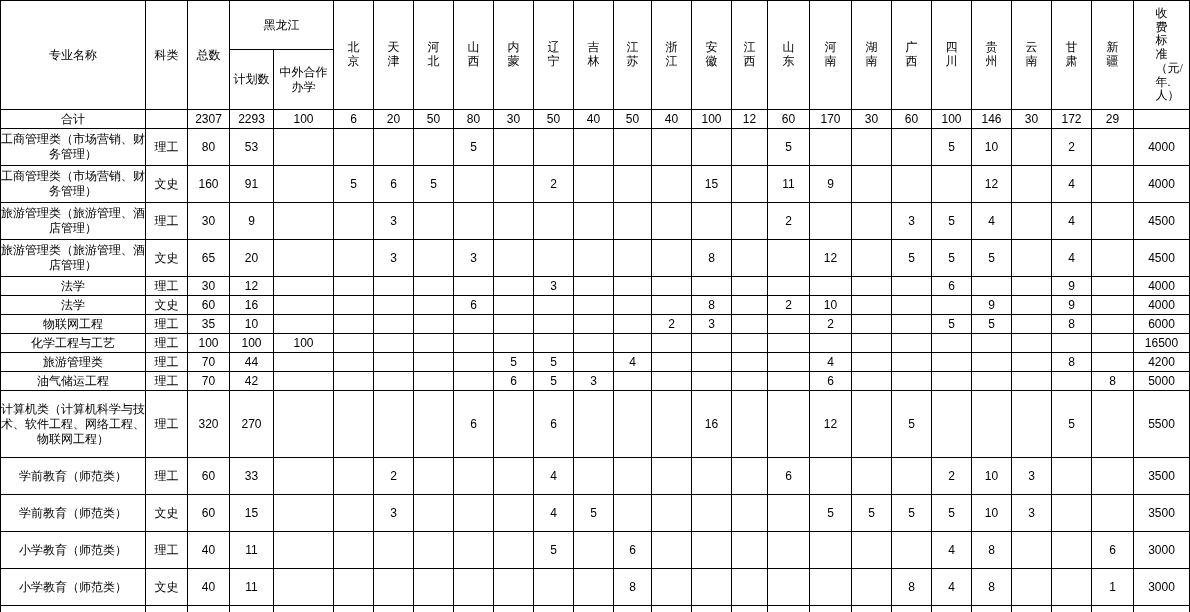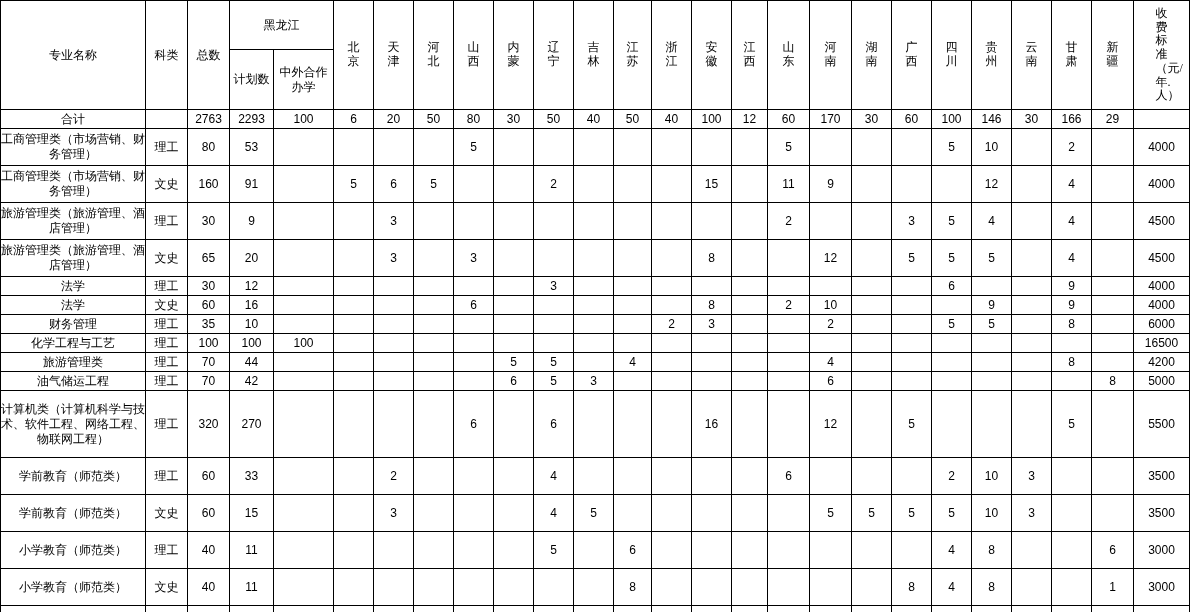--- a/index.html
+++ b/index.html
@@ -177,42 +177,42 @@
     </tr>
     <tr>
       <th class="hdr-sub sub2">计划数</th>
       <th class="hdr-sub sub2">中外合作办学</th>
     </tr>
   </thead>
   <tbody id="tbody">
       <tr class="total-row">
         <td class="name-cell">合计</td>
         <td></td>
-        <td>2763</td>
+        <td>2307</td>
         <td>2293</td>
         <td>100</td>
         <td>6</td>
         <td>20</td>
         <td>50</td>
         <td>80</td>
         <td>30</td>
         <td>50</td>
         <td>40</td>
         <td>50</td>
         <td>40</td>
         <td>100</td>
         <td>12</td>
         <td>60</td>
         <td>170</td>
         <td>30</td>
         <td>60</td>
         <td>100</td>
         <td>146</td>
         <td>30</td>
-        <td>166</td>
+        <td>172</td>
         <td>29</td>
         <td></td>
       </tr>
       <tr class="data-row row-tall">
         <td class="name-cell">工商管理类（市场营销、财务管理）</td>
         <td>理工</td>
         <td>80</td>
         <td>53</td>
         <td></td>
         <td></td>
@@ -371,21 +371,21 @@
         <td></td>
         <td></td>
         <td></td>
         <td>9</td>
         <td></td>
         <td>9</td>
         <td></td>
         <td>4000</td>
       </tr>
       <tr class="data-row">
-        <td class="name-cell">财务管理</td>
+        <td class="name-cell">物联网工程</td>
         <td>理工</td>
         <td>35</td>
         <td>10</td>
         <td></td>
         <td></td>
         <td></td>
         <td></td>
         <td></td>
         <td></td>
         <td></td>

